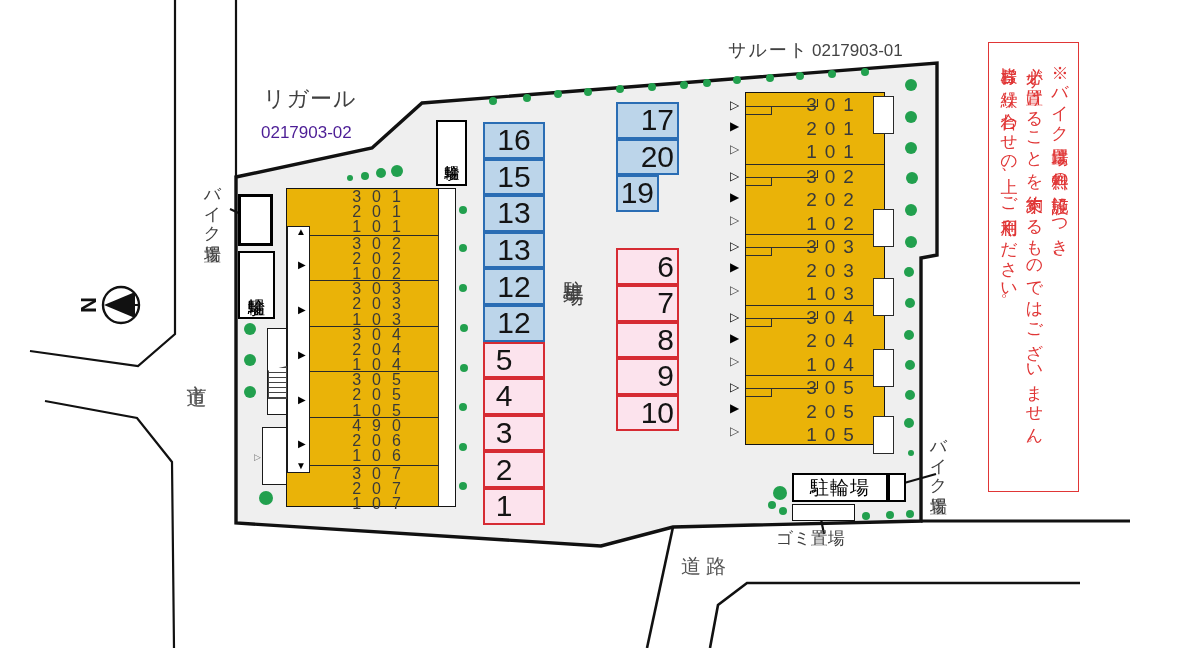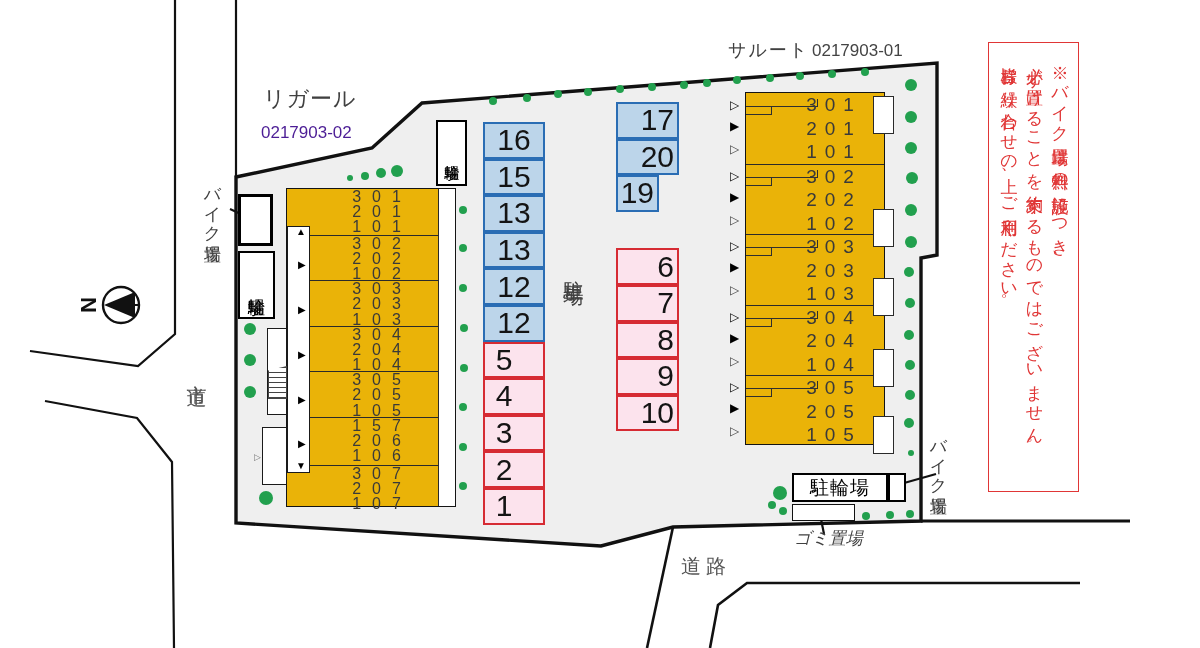--- a/index.html
+++ b/index.html
@@ -177,21 +177,21 @@
         </div>
         <div class="unit divided" style="top: 182.28px; height: 45.57px;">
           <div class="rooms regal-rooms" style="left: 24px; width: 120px; top: 0px;">
             <div>305</div>
             <div>205</div>
             <div>105</div>
           </div>
         </div>
         <div class="unit divided" style="top: 227.85px; height: 45.57px;">
           <div class="rooms regal-rooms" style="left: 24px; width: 120px; top: 0px;">
-            <div>157</div>
+            <div>490</div>
             <div>206</div>
             <div>106</div>
           </div>
         </div>
         <div class="unit divided" style="top: 276px; height: 45.57px;">
           <div class="rooms regal-rooms" style="left: 24px; width: 120px; top: 0px;">
             <div>307</div>
             <div>207</div>
             <div>107</div>
           </div>
@@ -282,21 +282,21 @@
       <span class="tri" style="left: 730px; top: 355.8px; font-size: 12px; color: rgb(68, 68, 68);">▷</span>
       <span class="tri" style="left: 730px; top: 382.4px; font-size: 12px; color: rgb(0, 0, 0);">▷</span>
       <span class="tri" style="left: 730px; top: 403.4px; font-size: 12px; color: rgb(0, 0, 0);">▶</span>
       <span class="tri" style="left: 730px; top: 426.4px; font-size: 12px; color: rgb(68, 68, 68);">▷</span>
     </div>
 
   <div class="boxed abs" style="left:792px;top:473px;width:96px;height:29px;border-width:2.6px;font-size:19px;letter-spacing:1px;">駐輪場</div>
   <div class="boxed abs" style="left:888px;top:473px;width:18px;height:29px;border-width:2.6px;"></div>
   <div class="lbl v" style="left:927px;top:427px;font-size:17px;height:96px;line-height:22px;">バイク置場</div>
   <div class="abs" style="left:792px;top:504px;width:63px;height:17px;background:#fff;border:1.7px solid #111;z-index:5;"></div>
-  <div class="lbl" style="left:794px;top:527px;font-size:17px;font-style:italic;">ゴミ置場</div>
+  <div class="lbl" style="left:776px;top:527px;font-size:17px;">ゴミ置場</div>
   <div class="lbl" style="left:681px;top:553px;font-size:20px;color:#555;letter-spacing:5px;">道路</div>
 
   <div id="notice">
     <div class="txt">
       <div>※バイク置場は無料の施設につき、</div>
       <div>必ず置けることを約束するものではございません。</div>
       <div>皆様お繰り合わせの上、ご利用ください。</div>
     </div>
   </div>
 

